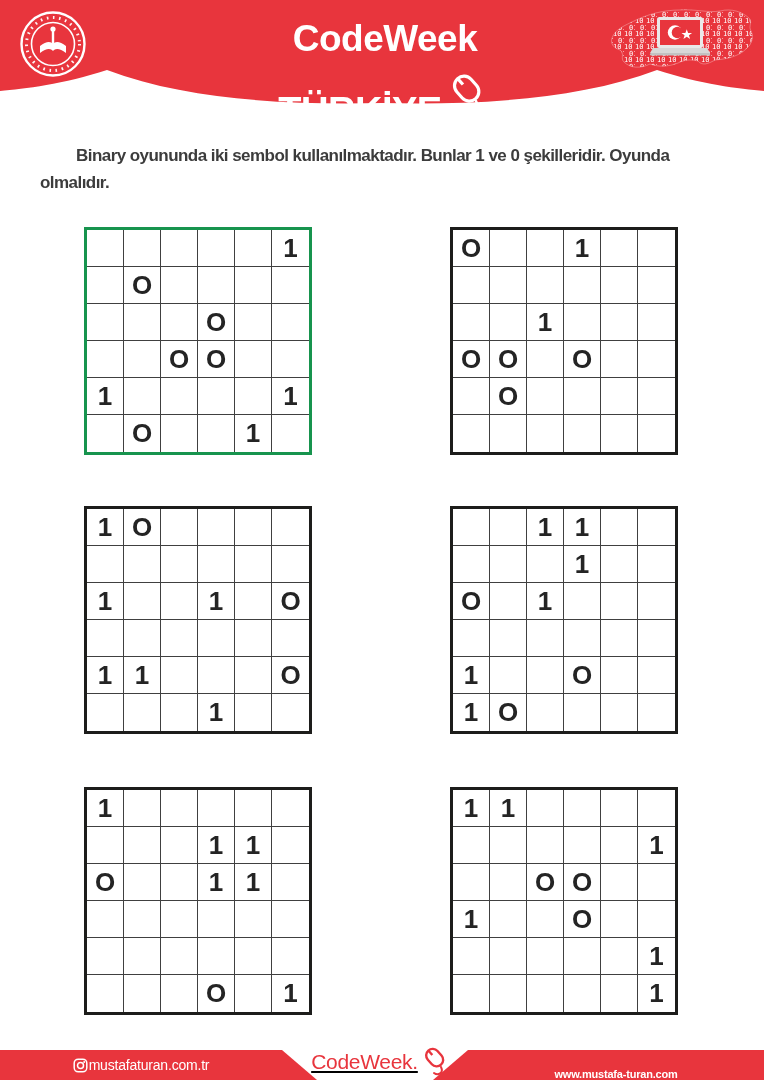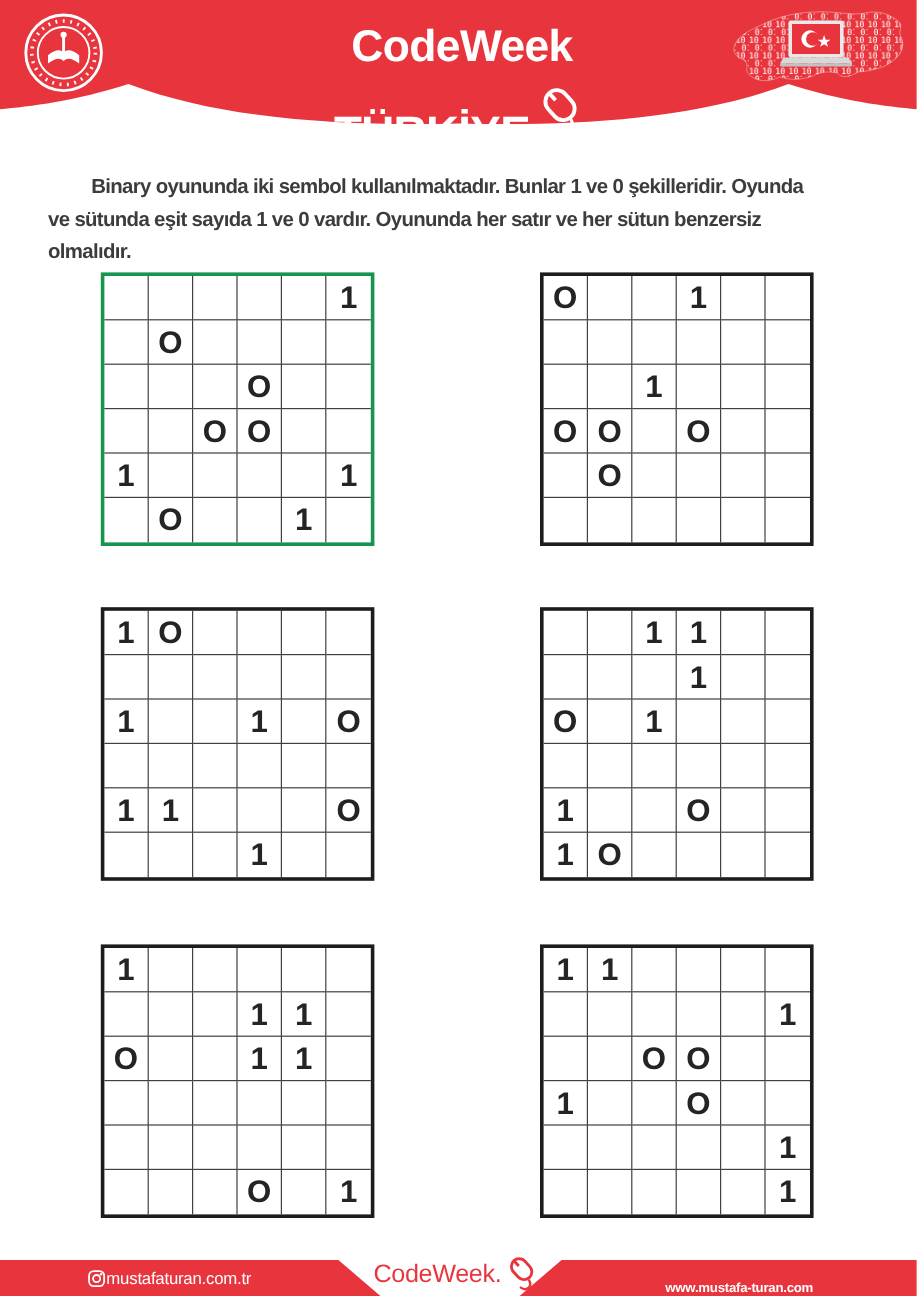--- a/index.html
+++ b/index.html
@@ -52,21 +52,21 @@
     display:flex; align-items:center; justify-content:center; gap:1px;
     color:#fff; font-size:14px; font-weight:400; letter-spacing:-0.2px;
   }
   .footer-right {
     position:absolute; left:468px; top:1050px; width:296px; height:30px;
     display:flex; align-items:flex-end; justify-content:center;
     color:#fff; font-size:11px; font-weight:700; letter-spacing:-0.2px;
   }
   .footer-center {
     position:absolute; left:295px; top:1046px; width:175px; height:32px;
-    display:flex; align-items:center; justify-content:center; gap:2px;
+    display:flex; align-items:center; justify-content:center; gap:2px;text-decoration:underline;
   }
   .footer-brand { color:#e8353d; font-size:21px; font-weight:400; letter-spacing:-0.3px; }
 </style>
 </head>
 <body>
 
 <svg class="header-svg" width="764" height="112" viewBox="0 0 764 112">
   <path d="M0,0 H764 V91 C740,89 700,84 657,70 C575,101 470,105 382,103
            C294,105 189,101 107,70 C64,84 24,89 0,91 Z" fill="#e8353d"></path>
 </svg>
@@ -120,21 +120,20 @@
       <path d="M7.5,-7.5 L9,-3.2 L13.4,-3.2 L9.9,-0.7 L11.2,3.4 L7.5,0.9
                L3.8,3.4 L5.1,-0.7 L1.6,-3.2 L6,-3.2 Z" transform="scale(0.9)" fill="#ffffff"></path>
       <path d="M-27,12 L27,12 L30,17 L-30,17 Z" fill="#d8d8d8"></path>
       <rect x="-30" y="17" width="60" height="2.5" rx="1.2" fill="#c2c2c2"></rect>
     </g>
   </svg>
 </div>
 
 <div class="instructions">
   <div class="instr-line indent">Binary oyununda iki sembol kullanılmaktadır. Bunlar 1 ve 0 şekilleridir. Oyunda</div>
-  <div class="instr-line">ve sütunda eşit sayıda 1 ve 0 vardır. Oyununda her satır ve her sütun benzersiz</div>
   <div class="instr-line">olmalıdır.</div>
 </div>
 
 <div class="grid" id="grid-0" style="border-color: rgb(23, 148, 78);">
     <div class="cell"></div>
     <div class="cell"></div>
     <div class="cell"></div>
     <div class="cell"></div>
     <div class="cell"></div>
     <div class="cell">1</div>

